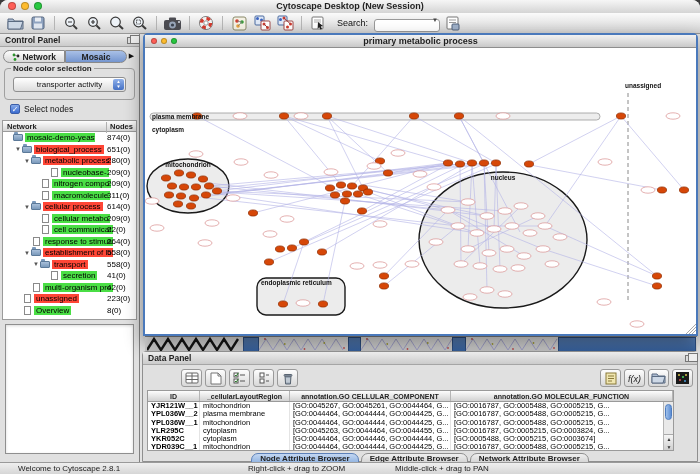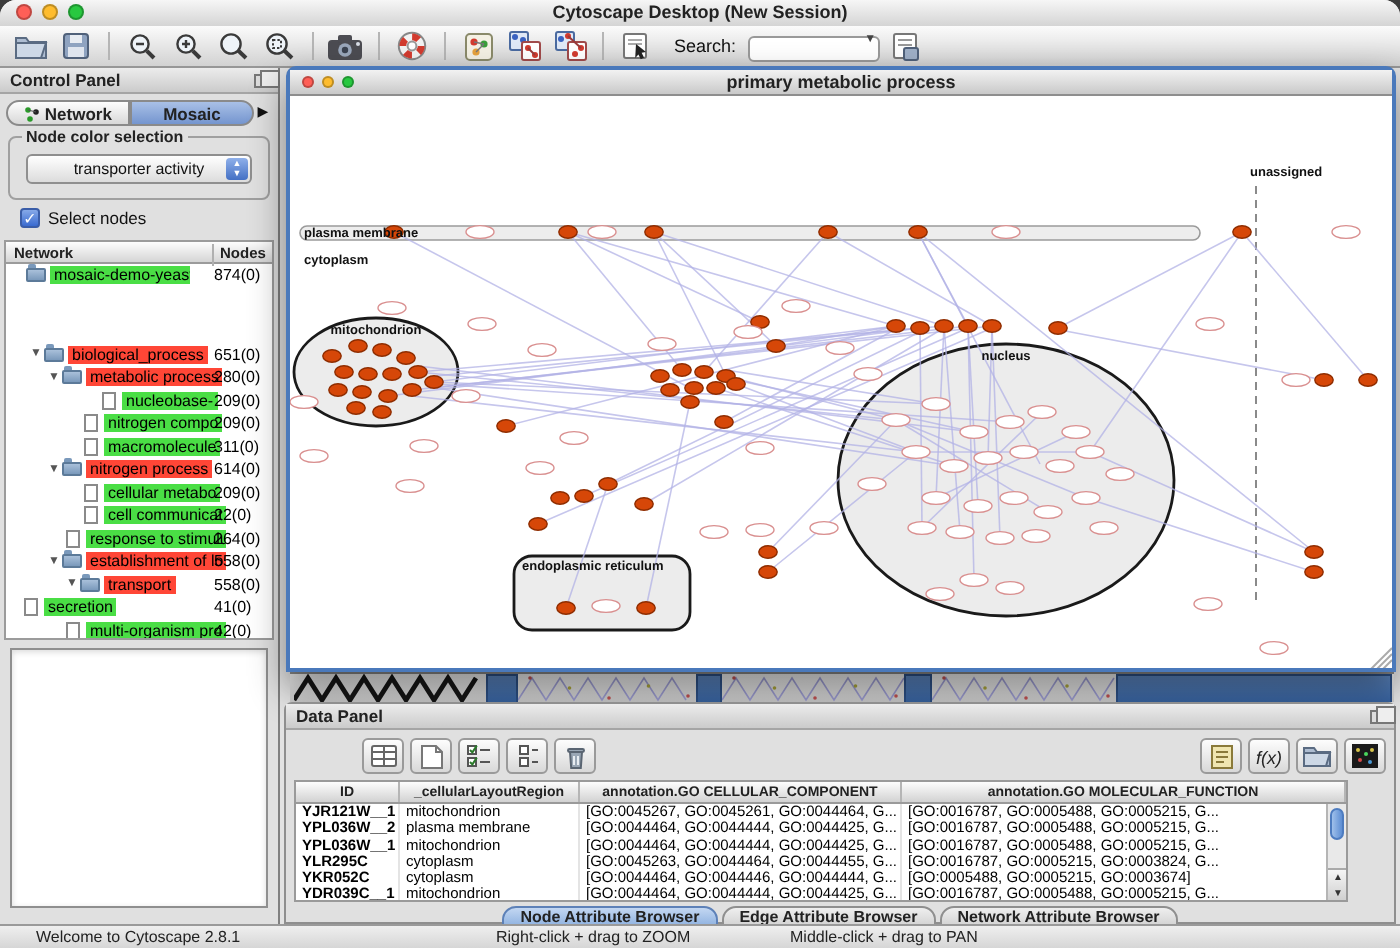--- a/index.html
+++ b/index.html
@@ -292,21 +292,21 @@
         <span class="c1">Network</span>
         <span class="c2">Nodes</span>
       </div>
       <div id="network-tree">
             <div class="trow" style="padding-left: 3px;">
               <span class="tri"></span>
               <span class="fold"></span>
               <span class="tlabel" style="background: rgb(74, 222, 69);">mosaic-demo-yeast</span>
               <span class="tcount">874(0)</span>
             </div>
-            <div class="trow" style="padding-left: 12px; margin-top: 28px;">
+            <div class="trow" style="padding-left: 12px;">
               <span class="tri">▼</span>
               <span class="fold"></span>
               <span class="tlabel" style="background: rgb(255, 70, 54);">biological_process</span>
               <span class="tcount">651(0)</span>
             </div>
             <div class="trow" style="padding-left: 21px;">
               <span class="tri">▼</span>
               <span class="fold"></span>
               <span class="tlabel" style="background: rgb(255, 70, 54);">metabolic process</span>
               <span class="tcount">280(0)</span>
@@ -325,21 +325,21 @@
             </div>
             <div class="trow" style="padding-left: 30px;">
               <span class="tri"></span>
               <span class="file"></span>
               <span class="tlabel" style="background: rgb(74, 222, 69);">macromolecule</span>
               <span class="tcount">311(0)</span>
             </div>
             <div class="trow" style="padding-left: 21px;">
               <span class="tri">▼</span>
               <span class="fold"></span>
-              <span class="tlabel" style="background: rgb(255, 70, 54);">nitrogen process</span>
+              <span class="tlabel" style="background: rgb(255, 70, 54);">cellular process</span>
               <span class="tcount">614(0)</span>
             </div>
             <div class="trow" style="padding-left: 30px;">
               <span class="tri"></span>
               <span class="file"></span>
               <span class="tlabel" style="background: rgb(74, 222, 69);">cellular metabo</span>
               <span class="tcount">209(0)</span>
             </div>
             <div class="trow" style="padding-left: 30px;">
               <span class="tri"></span>
@@ -358,21 +358,21 @@
               <span class="fold"></span>
               <span class="tlabel" style="background: rgb(255, 70, 54);">establishment of lo</span>
               <span class="tcount">558(0)</span>
             </div>
             <div class="trow" style="padding-left: 30px;">
               <span class="tri">▼</span>
               <span class="fold"></span>
               <span class="tlabel" style="background: rgb(255, 70, 54);">transport</span>
               <span class="tcount">558(0)</span>
             </div>
-            <div class="trow" style="">
+            <div class="trow" style="padding-left: 39px;">
               <span class="tri"></span>
               <span class="file"></span>
               <span class="tlabel" style="background: rgb(74, 222, 69);">secretion</span>
               <span class="tcount">41(0)</span>
             </div>
             <div class="trow" style="padding-left: 21px;">
               <span class="tri"></span>
               <span class="file"></span>
               <span class="tlabel" style="background: rgb(74, 222, 69);">multi-organism pro</span>
               <span class="tcount">42(0)</span>

